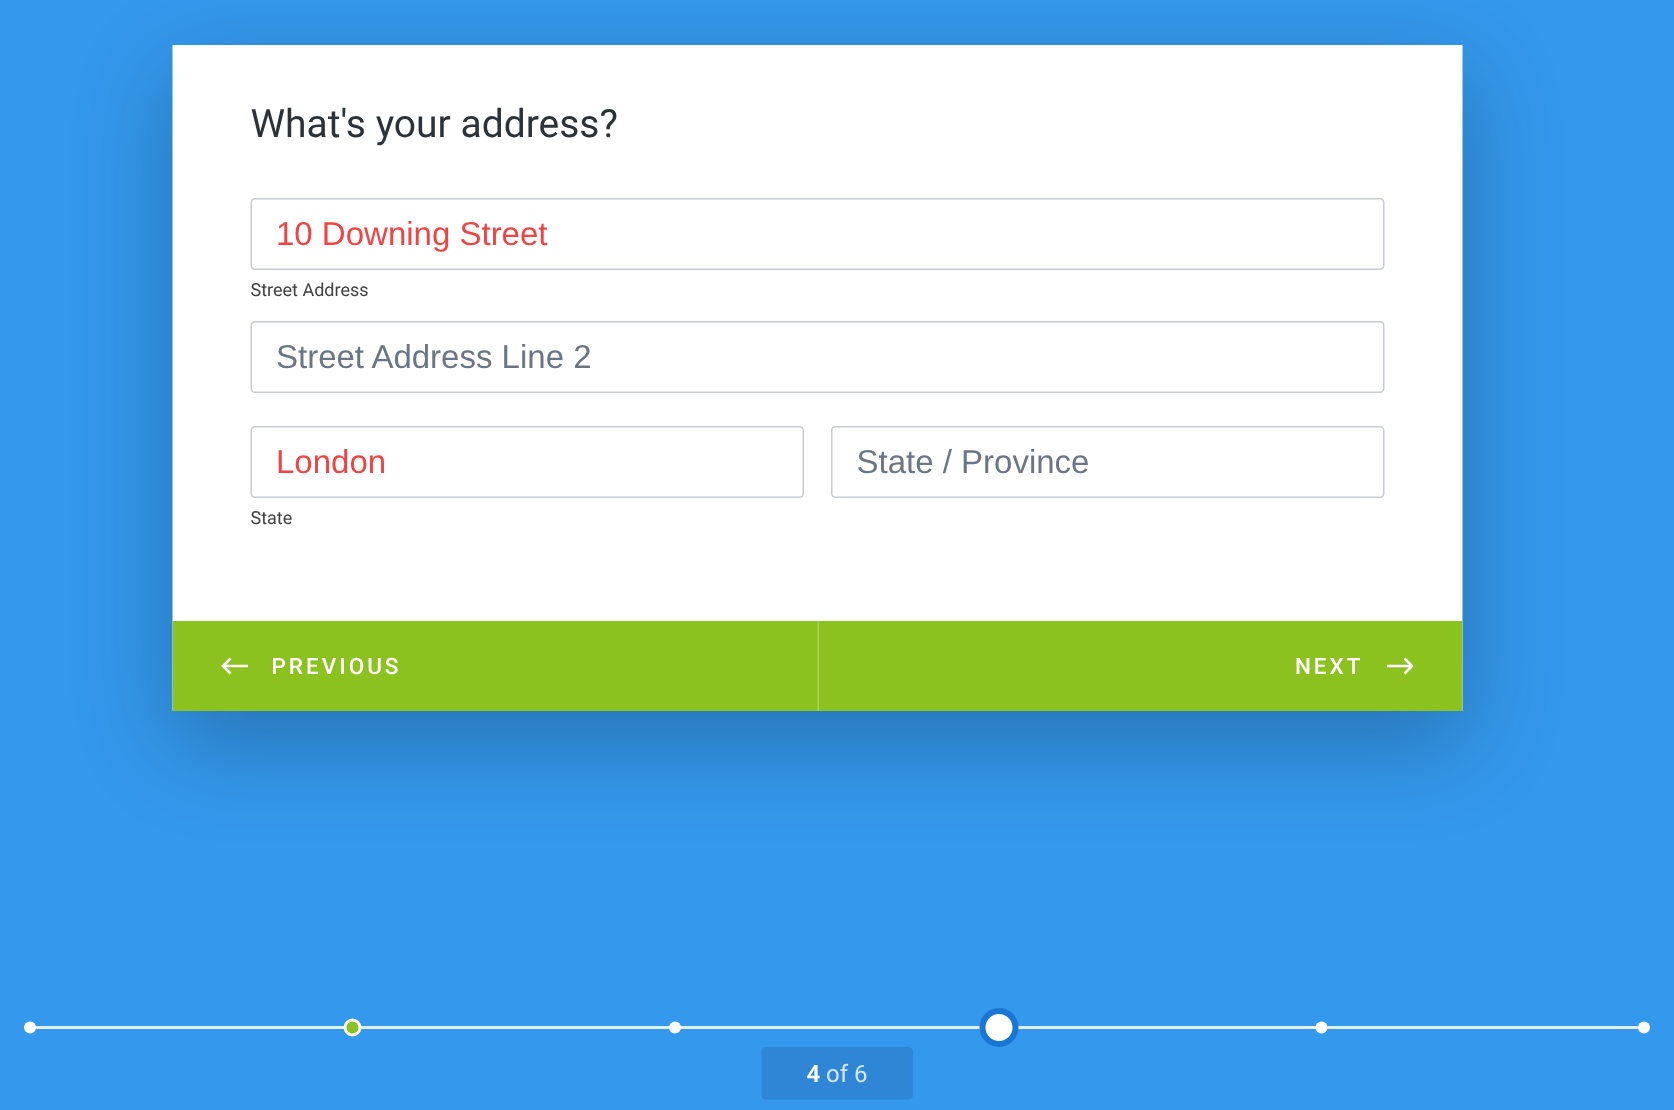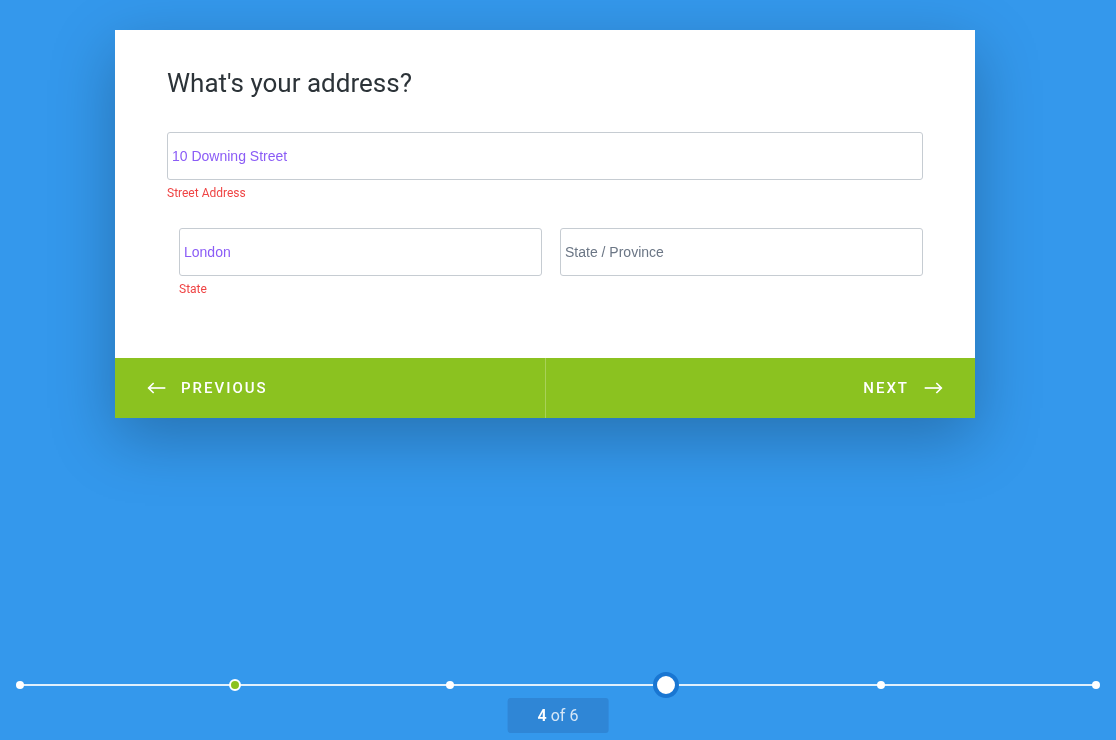--- a/index.html
+++ b/index.html
@@ -39,40 +39,39 @@
       margin-bottom: 34px;
     }
     .field {
       margin-bottom: 8px;
     }
     .input {
       width: 100%;
       height: 48px;
       border: 1px solid #c6ccd2;
       border-radius: 3px;
-      padding: 0 4px;
-      font-size: 14px;
-      color: #8b5cf6;
+      padding: 0 16px;
+      font-size: 22px;
+      color: #ef4444;
       outline: none;
       background: #fff;
     }
     .input::placeholder {
       color: #6b7685;
     }
     .sublabel {
       font-size: 12px;
-      color: #ef4444;
+      color: #404040;
       margin-top: 6px;
       margin-bottom: 14px;
       display: block;
     }
     .row {
       display: flex;
       gap: 18px;
-      margin-left: 12px;
     }
     .col {
       flex: 1;
     }
     .spacer {
       height: 14px;
     }
     .footer {
       display: flex;
       height: 60px;
@@ -162,20 +161,23 @@
 <div class="stage">
   <div class="card">
     <div class="card-body">
       <h1 class="heading">What's your address?</h1>
 
       <div class="field">
         <input class="input" value="10 Downing Street" style="">
         <span class="sublabel">Street Address</span>
       </div>
 
+      <div class="field">
+        <input class="input" placeholder="Street Address Line 2" style="">
+      </div>
 
       <div class="spacer"></div>
 
       <div class="row">
         <div class="col field">
           <input class="input" value="London" style="">
           <span class="sublabel">State</span>
         </div>
         <div class="col field">
           <input class="input" placeholder="State / Province" style="">

